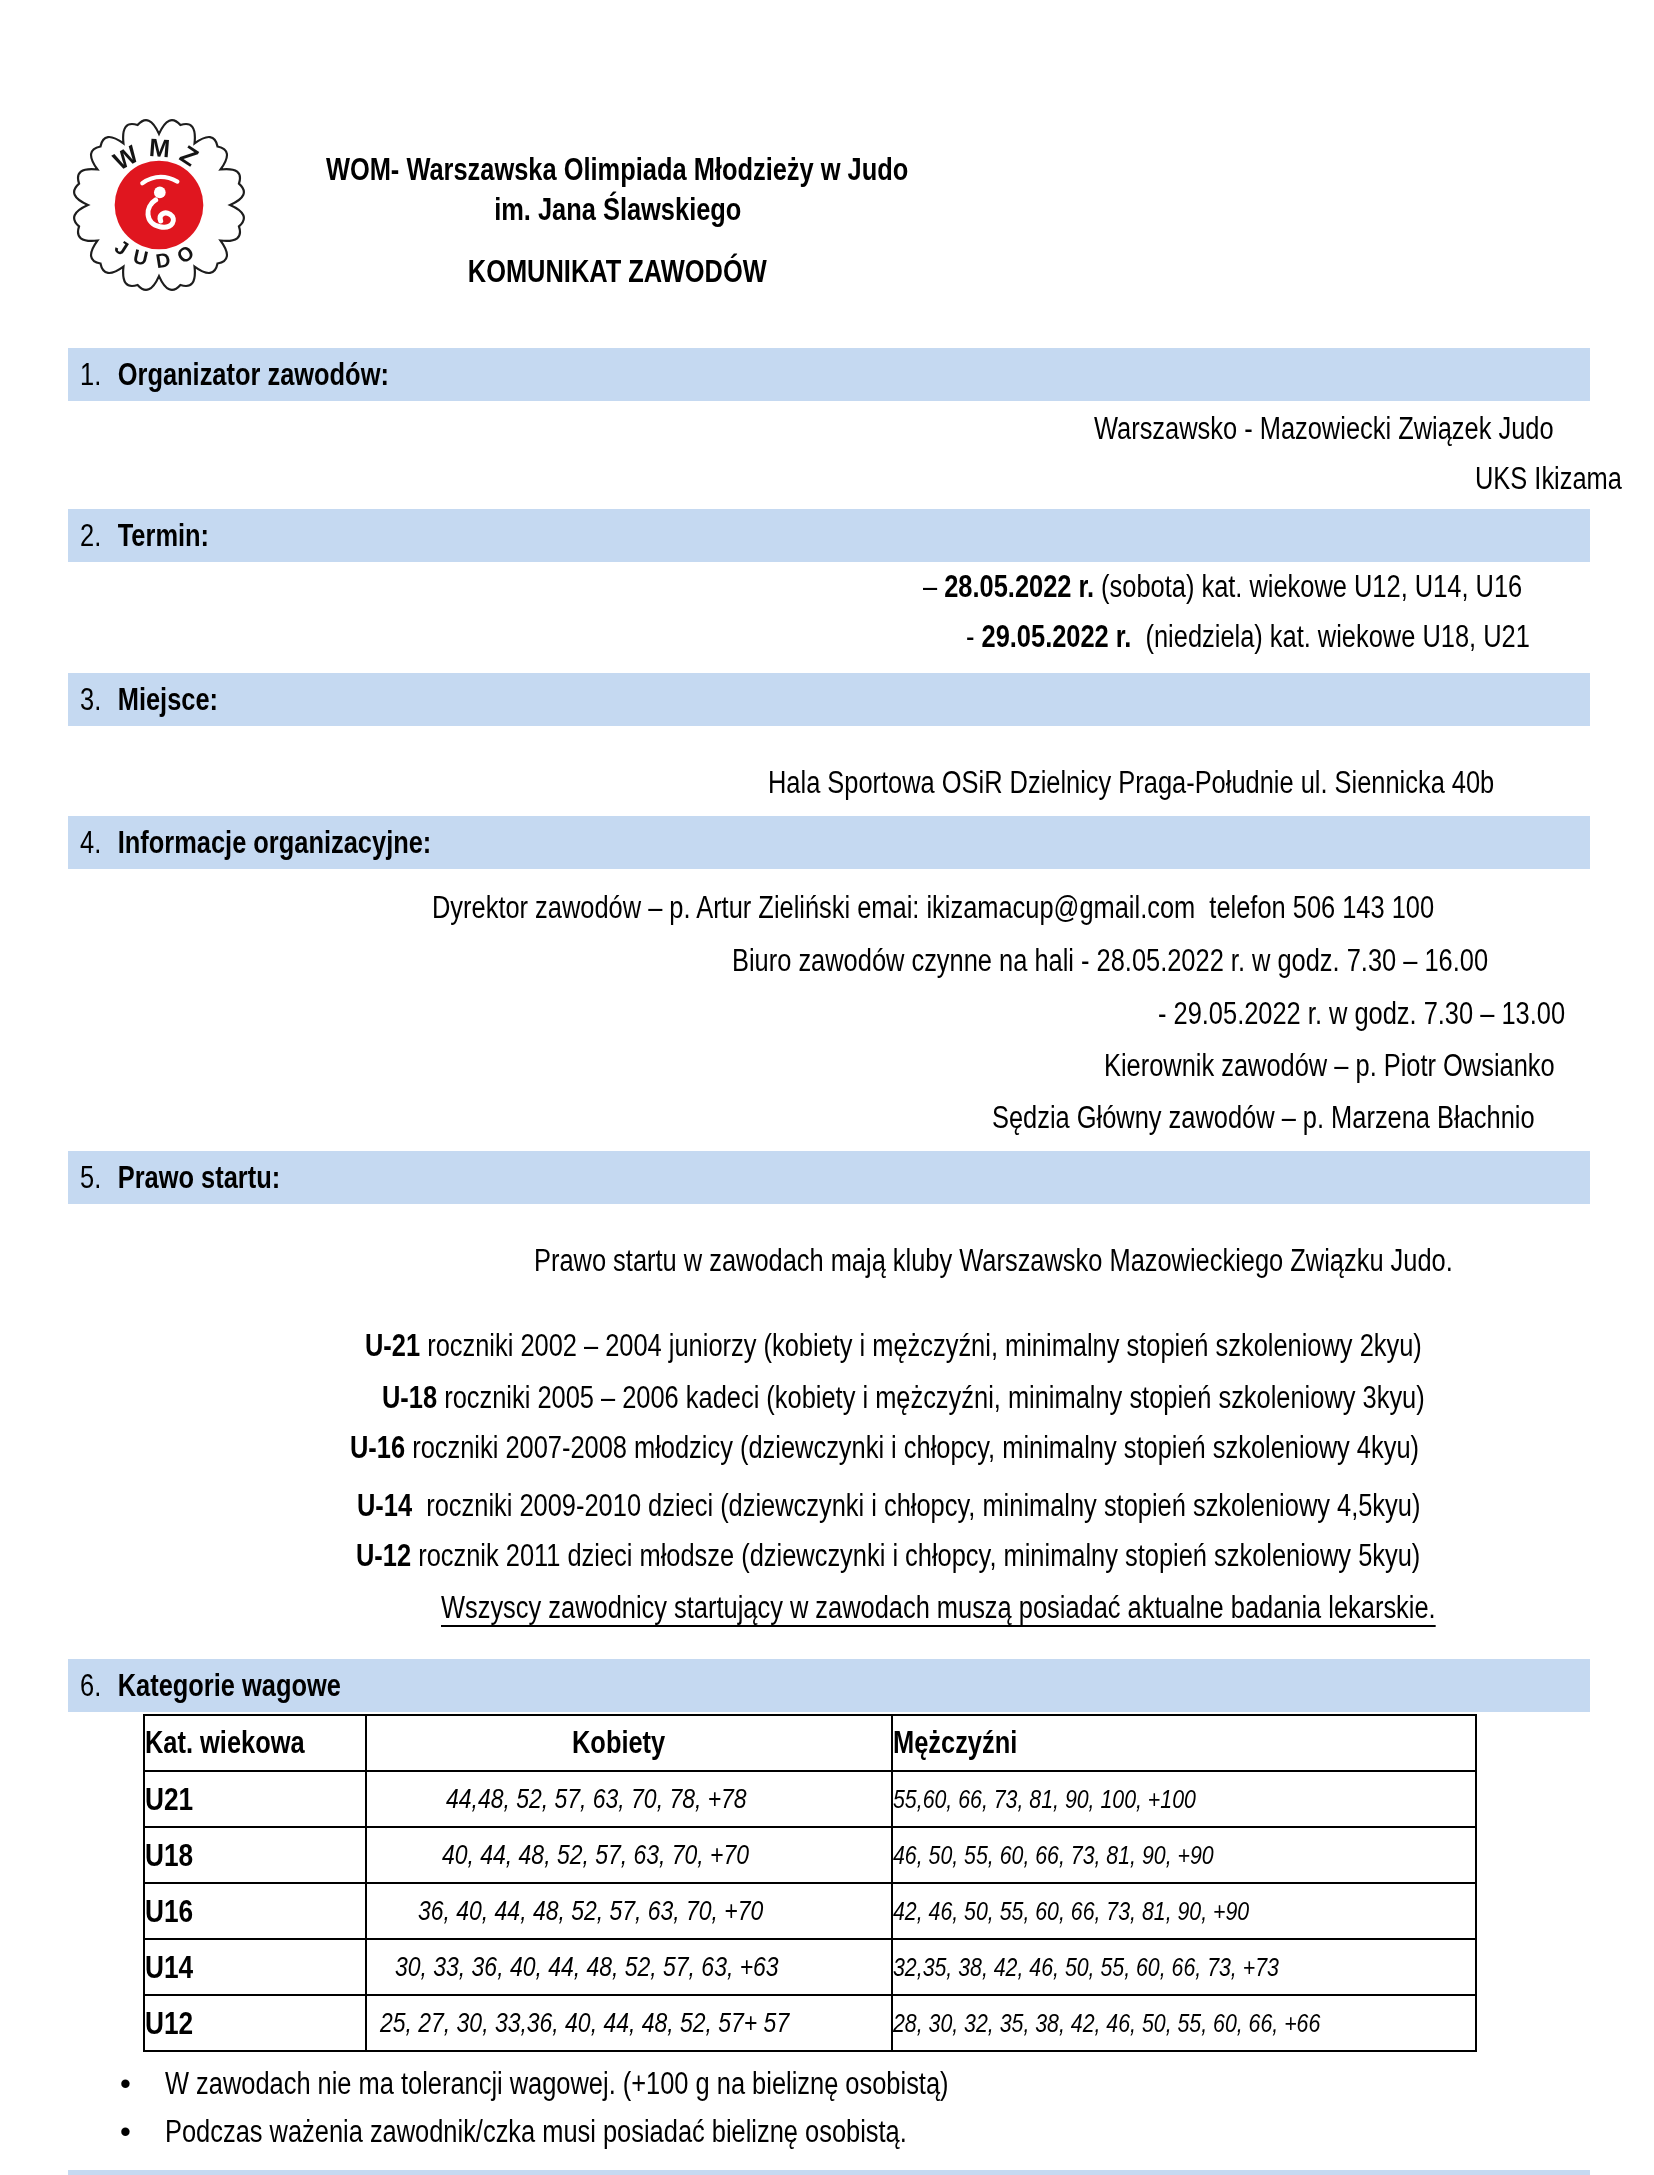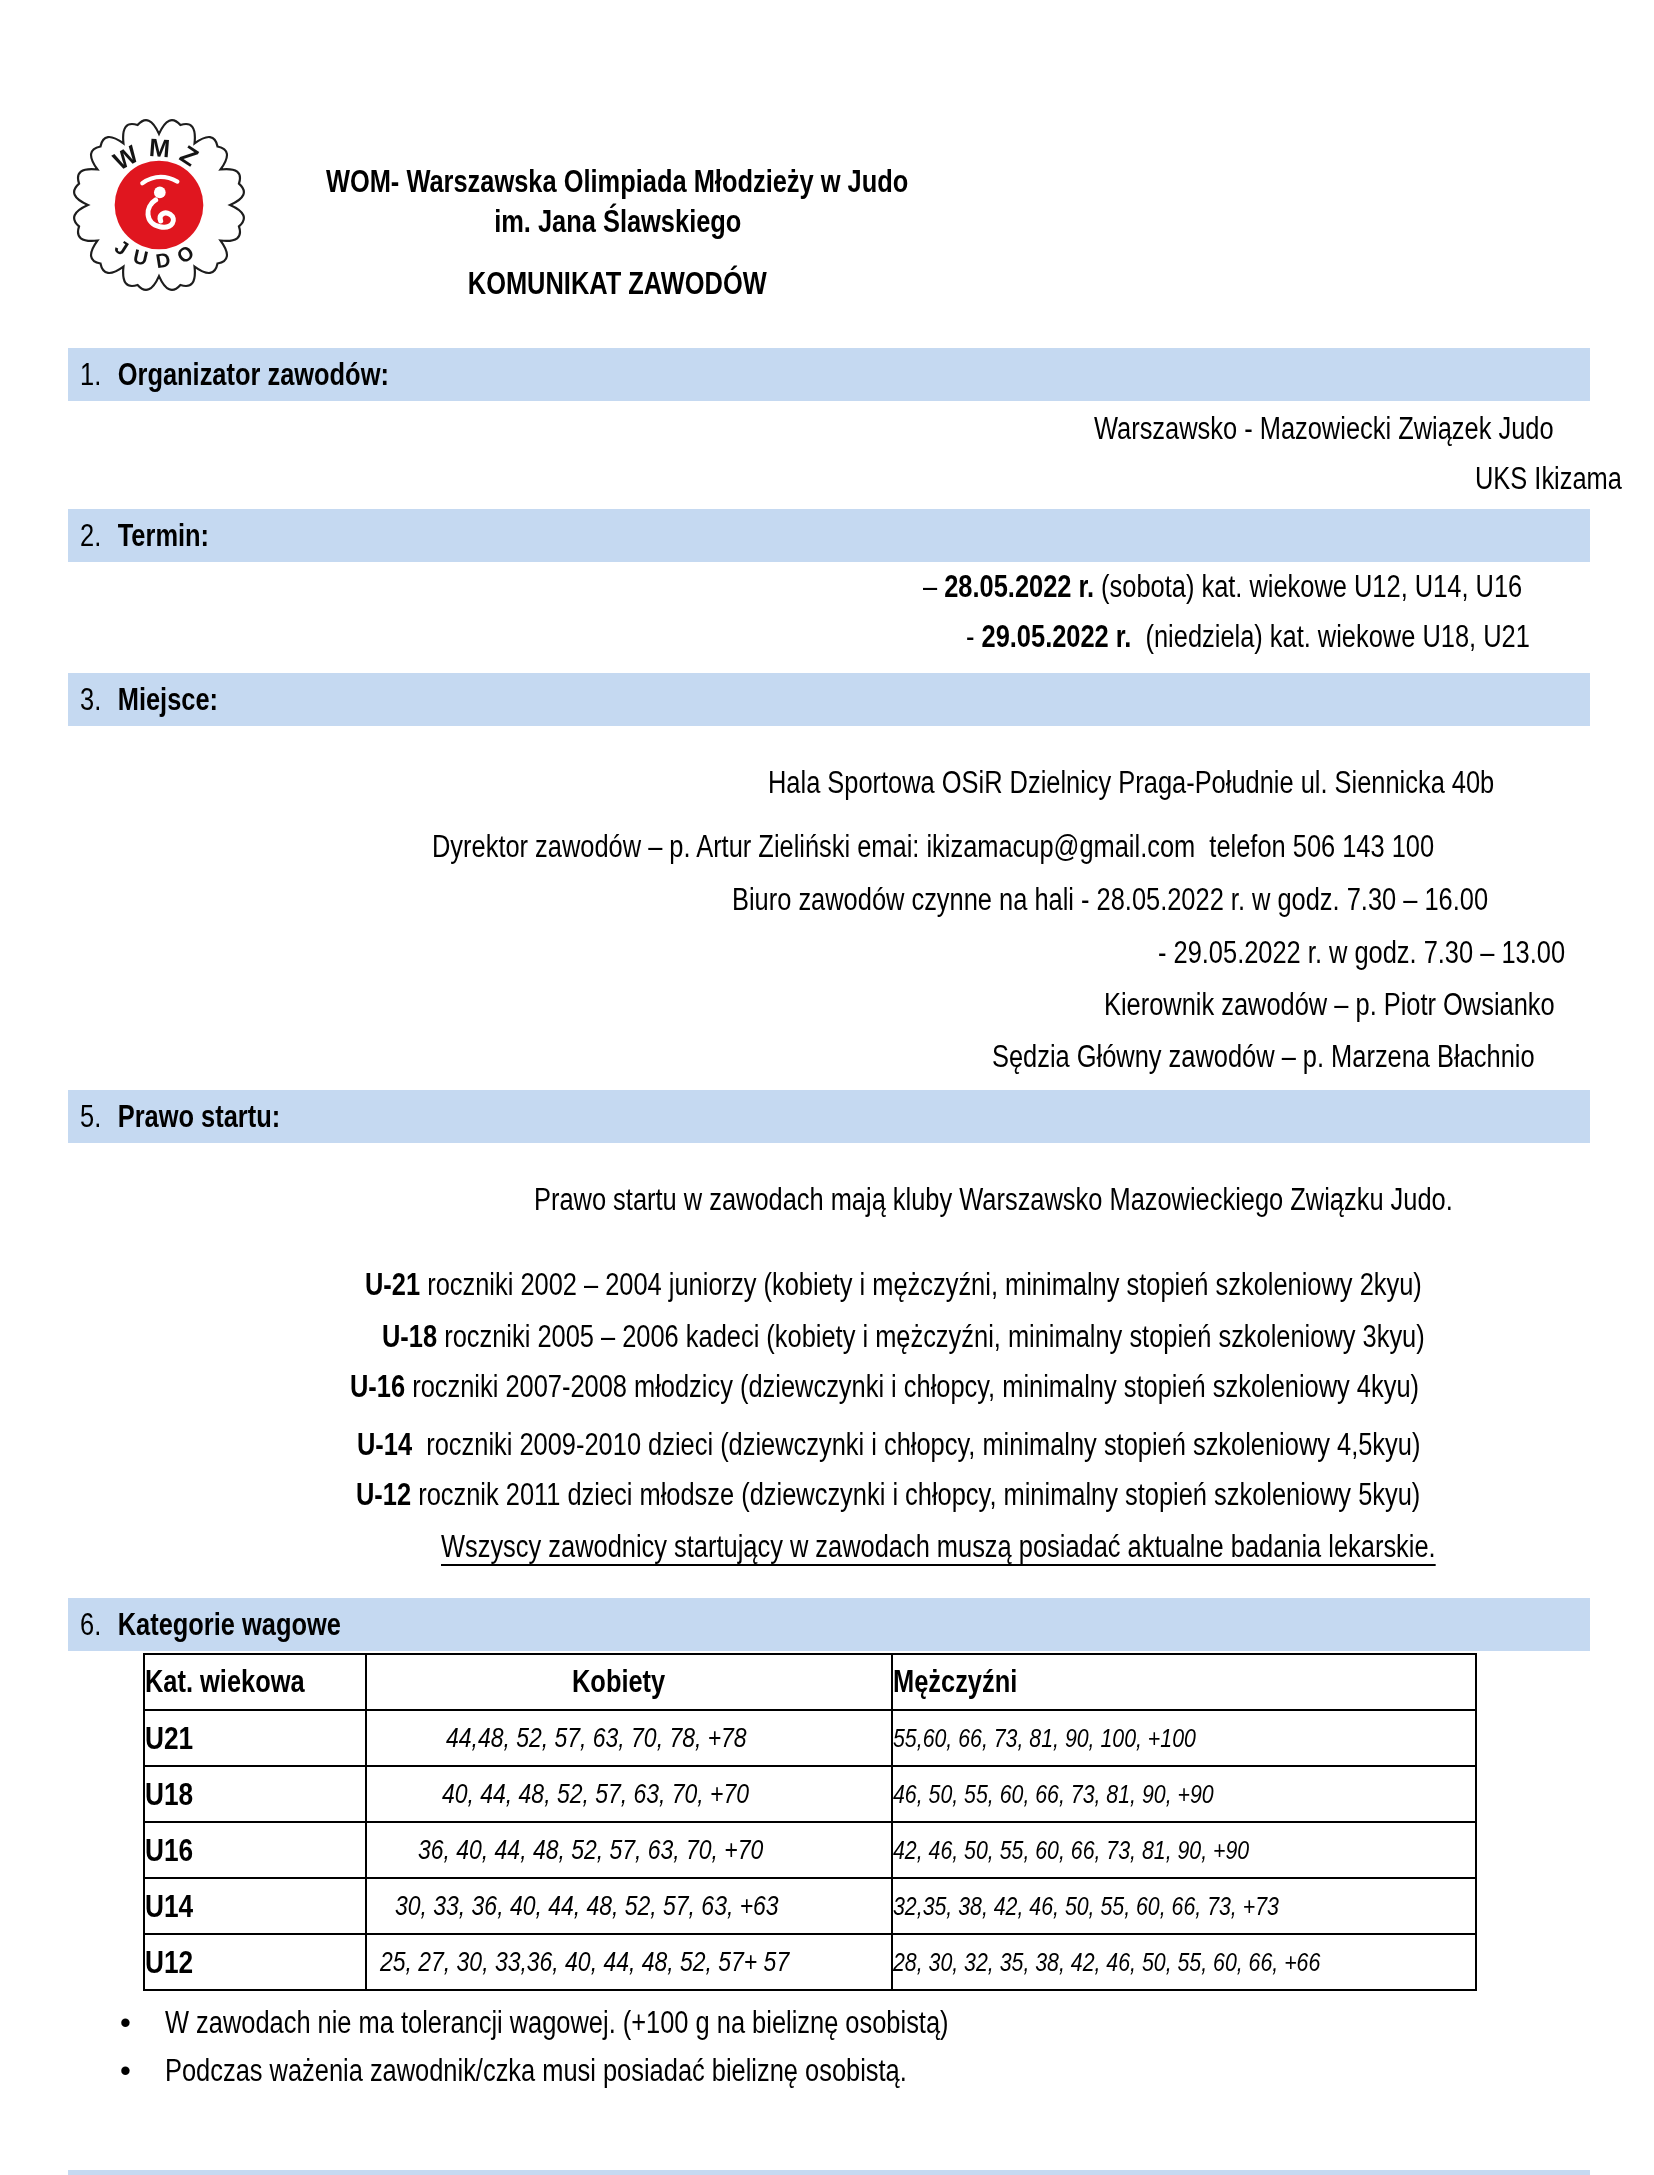--- a/index.html
+++ b/index.html
@@ -16,21 +16,21 @@
   .logo { position:absolute; left:62px; top:106px; width:194px; height:198px; }
   .logo svg { width:100%; height:100%; }
   .petals { fill:#ffffff; stroke:#1d1d1d; stroke-width:2.6; }
   .redcore { fill:var(--logo-red,#e0161f); }
   .mermaid path { stroke:#ffffff; fill:none; stroke-linecap:round; }
   .logo-txt { fill:#141414; font-weight:bold; font-family:"Liberation Sans",sans-serif; }
   .logo-txt.top { font-size:30px; letter-spacing:10px; }
   .logo-txt.bot { font-size:24px; letter-spacing:13px; }
 
   
-  .header-text { position:absolute; left:0; top:162px; width:1235px; text-align:center; }
+  .header-text { position:absolute; left:0; top:150px; width:1235px; text-align:center; }
   .title-line { font-size:31px; font-weight:bold; line-height:40px; }
   .subtitle   { font-size:31px; font-weight:bold; line-height:40px; margin-top:22px; }
 
   
   .content { position:absolute; left:0; top:348px; width:1654px; }
   .sec-bar {
     margin-left:68px; width:1522px; height:53px; line-height:53px;
     background:var(--bar-bg,#c5d9f1); font-size:31px; padding-left:12px; box-sizing:border-box;
   }
   .sec-num { display:inline-block; min-width:46px; font-weight:normal; }
@@ -119,20 +119,23 @@
       <span class="cx"><span class="sec-num">2.</span><b>Termin:</b></span>
     </div>
     <p class="body-line"><span class="cx"><span>–</span><b> 28.05.2022 r.</b><span> (sobota) kat. wiekowe U12, U14, U16</span></span></p>
     <p class="body-line ml112"><span class="cx"><span>-</span><b> 29.05.2022 r.</b><span>  (niedziela) kat. wiekowe U18, U21</span></span></p>
 
     <div class="sec-bar mt11">
       <span class="cx"><span class="sec-num">3.</span><b>Miejsce:</b></span>
     </div>
     <p class="body-line mt32"><span class="cx">Hala Sportowa OSiR Dzielnicy Praga-Południe ul. Siennicka 40b</span></p>
 
+    <div class="sec-bar mt8">
+      <span class="cx"><span class="sec-num">4.</span><b>Informacje organizacyjne:</b></span>
+    </div>
     <p class="body-line mt14"><span class="cx">Dyrektor zawodów – p. Artur Zieliński emai: ikizamacup@gmail.com  telefon 506 143 100</span></p>
     <p class="body-line mt3"><span class="cx">Biuro zawodów czynne na hali - 28.05.2022 r. w godz. 7.30 – 16.00</span></p>
     <p class="body-line mt3 indent-deep"><span class="cx">- 29.05.2022 r. w godz. 7.30 – 13.00</span></p>
     <p class="body-line mt2 ml98"><span class="cx">Kierownik zawodów – p. Piotr Owsianko</span></p>
     <p class="body-line mt2 ml93"><span class="cx">Sędzia Główny zawodów – p. Marzena Błachnio</span></p>
 
     <div class="sec-bar mt8">
       <span class="cx"><span class="sec-num">5.</span><b>Prawo startu:</b></span>
     </div>
     <p class="body-line mt32"><span class="cx">Prawo startu w zawodach mają kluby Warszawsko Mazowieckiego Związku Judo.</span></p>

